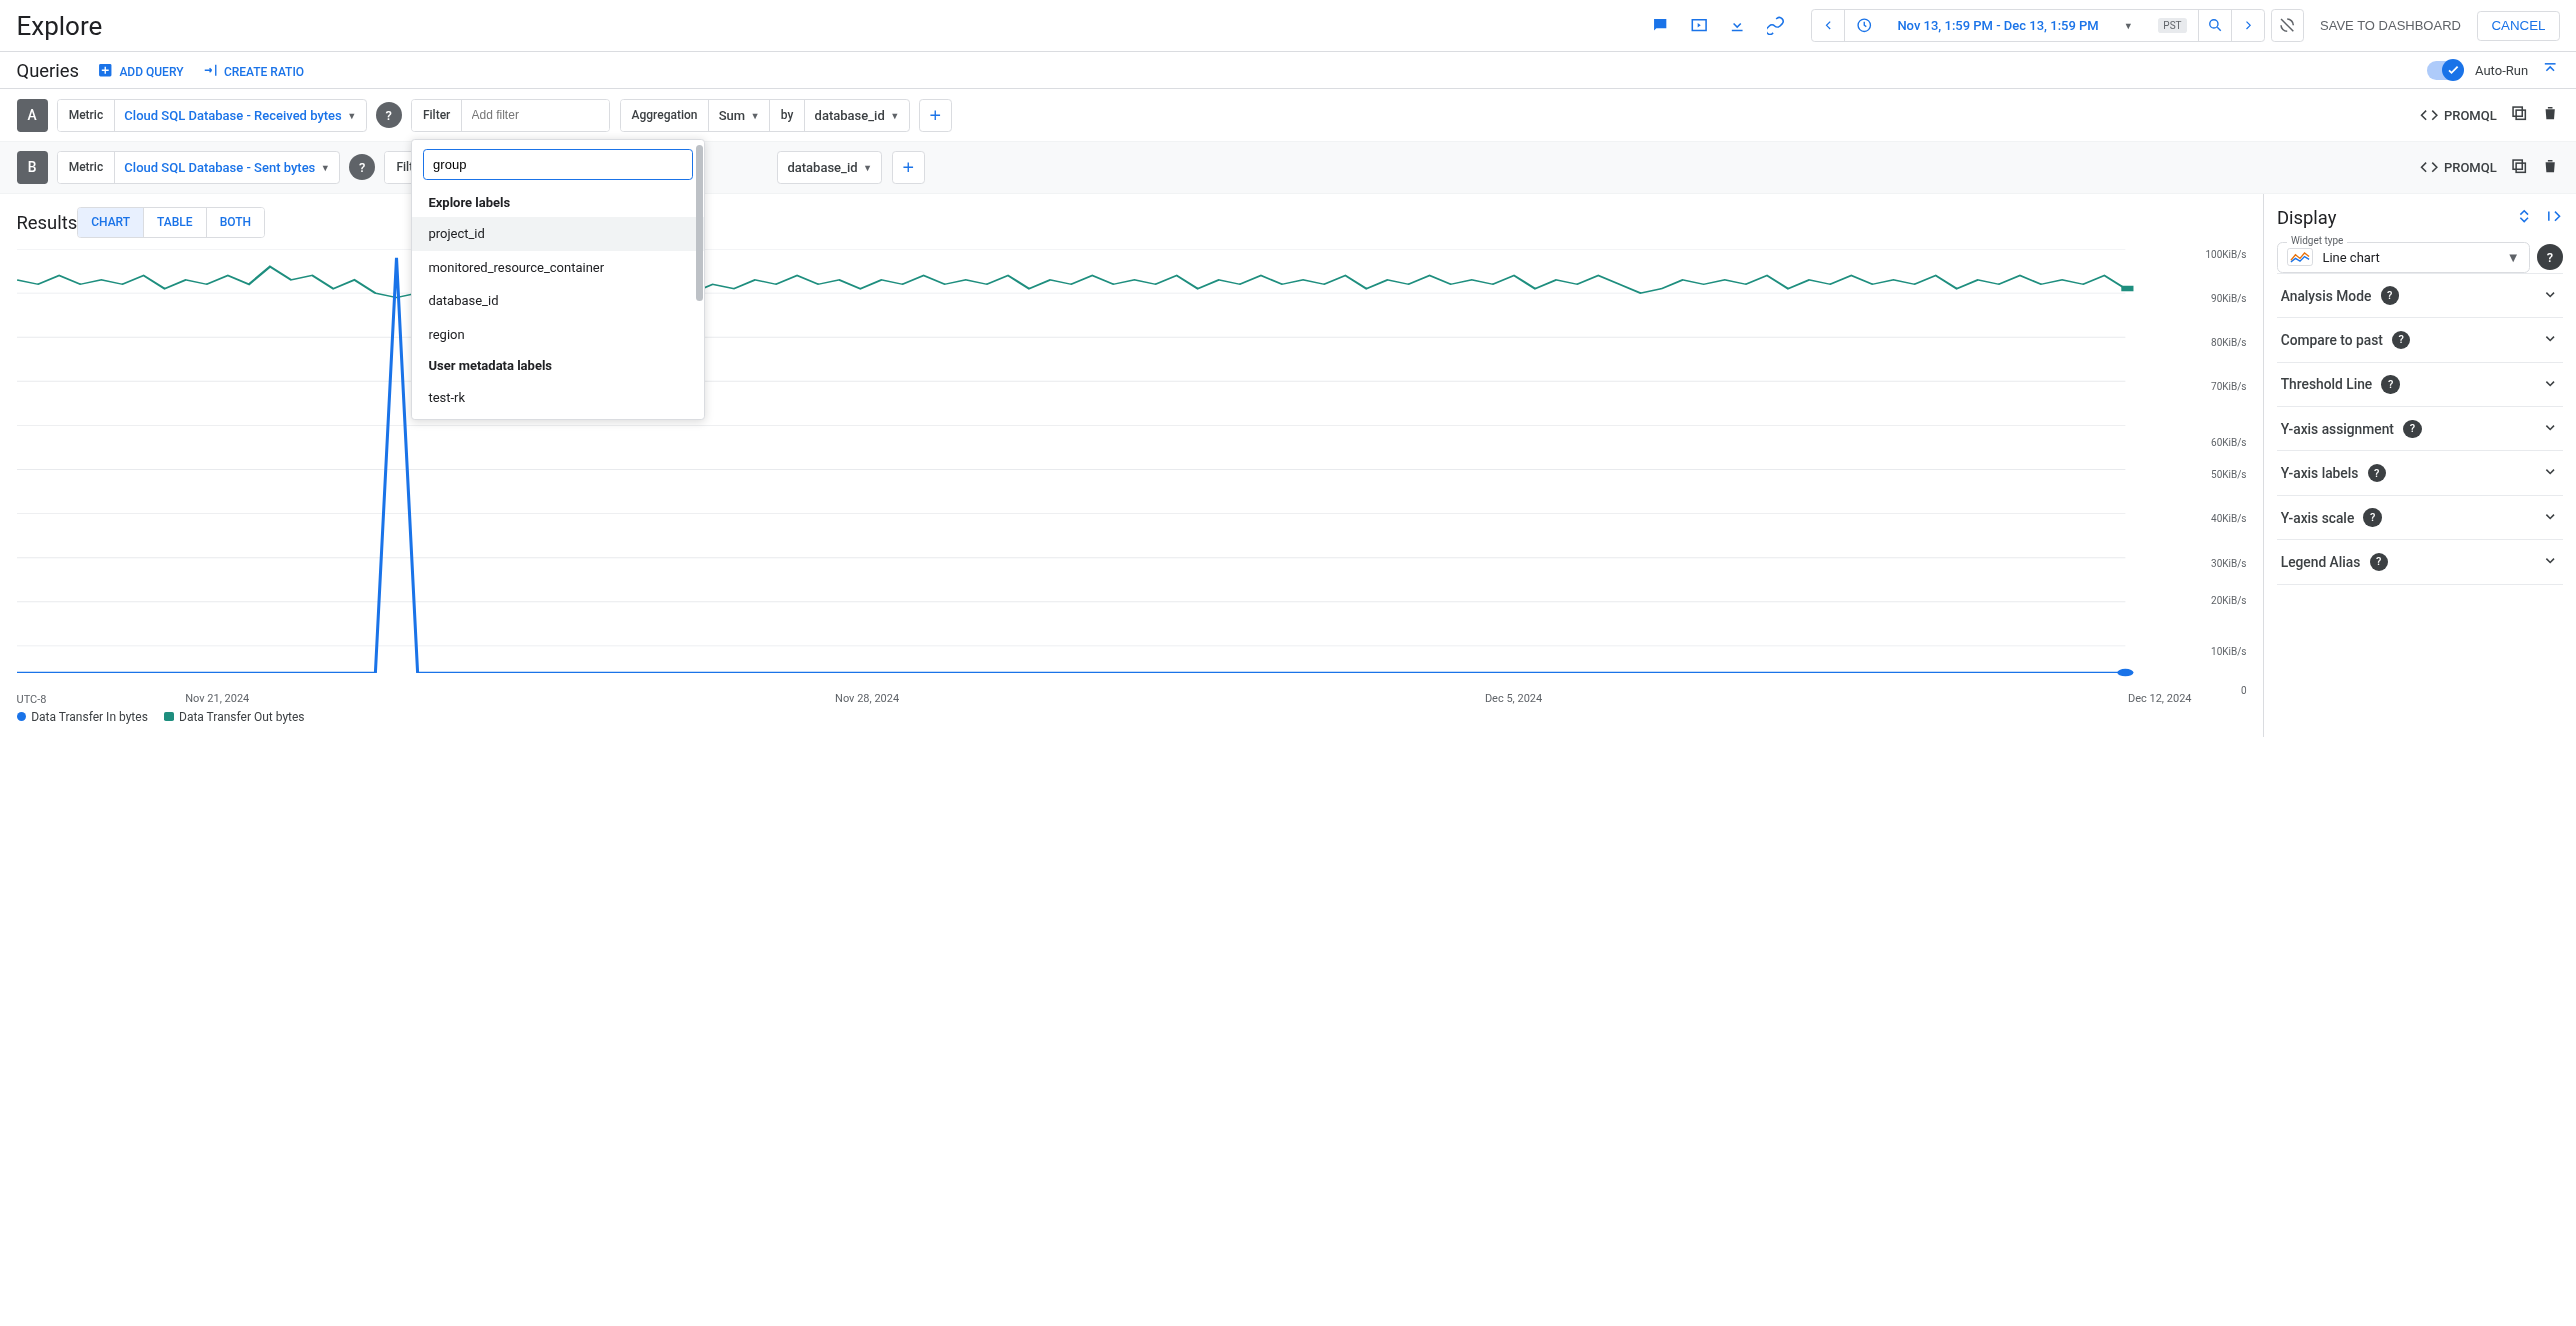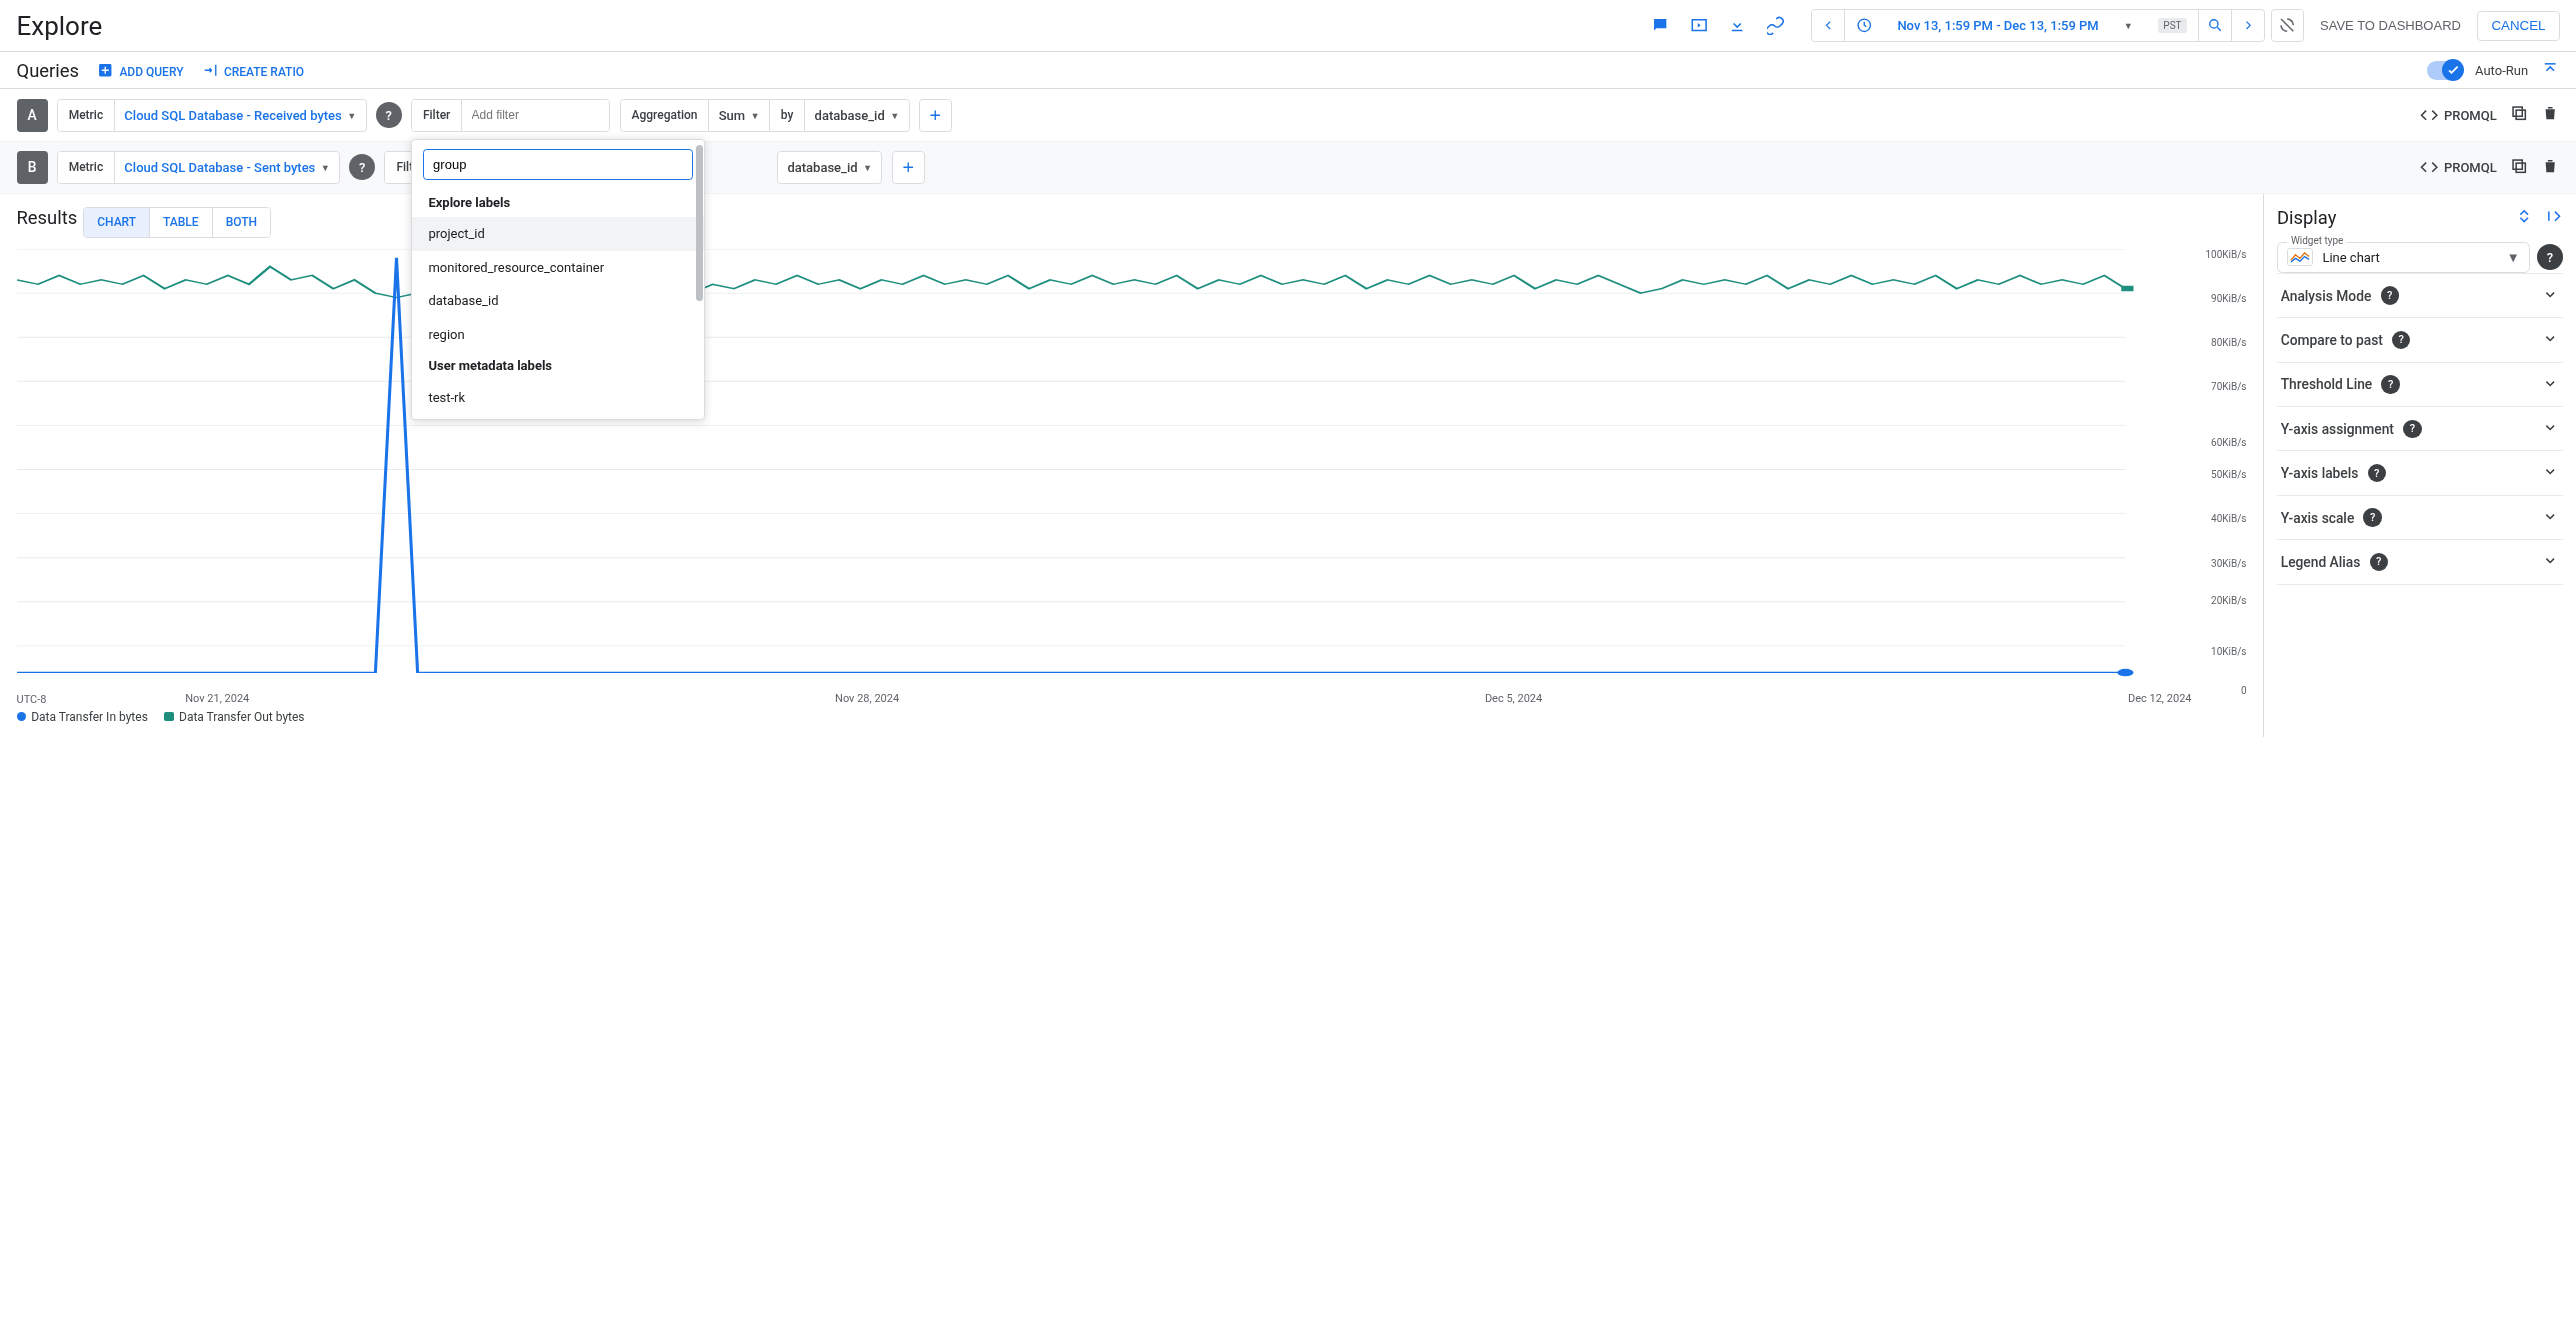--- a/index.html
+++ b/index.html
@@ -53,21 +53,21 @@
   .dropdown { position:absolute; top:40px; left:0; width:294px; background:#fff; border:0.9px solid #dadce0; border-radius:3.7px; box-shadow:0 1.8px 9.2px rgba(0,0,0,0.15); z-index:100; padding:9.2px 0 5.5px; }
   .dropdown .search-field { margin:0 11px 7.3px; border:1.8px solid #1a73e8; border-radius:3.7px; padding:7.3px 9.2px; }
   .dropdown .search-field input { border:none; outline:none; width:100%; font-size:13px; }
   .dropdown .grp { font-weight:700; font-size:13px; padding:7.3px 16.5px; color:#202124; }
   .dropdown .opt { padding:9.2px 16.5px; font-size:13px; cursor:pointer; }
   .dropdown .opt.hl { background:#f1f3f4; }
   .dropdown-scroll { position:absolute; right:0.9px; top:5.5px; width:7.3px; height:156px; background:#bdc1c6; border-radius:3.7px; }
 
   .main { display:flex; }
   .results { flex:1; padding:13px 16.5px; border-right:0.9px solid #dadce0; }
-  .results-head { display:flex; align-items:flex-start; gap:6px; margin-bottom:11px; }
+  .results-head { display:flex; align-items:center; gap:0; margin-bottom:11px; }
   .results-title { font-size:18.4px; }
   .seggroup { display:flex; border:0.9px solid #dadce0; border-radius:3.7px; overflow:hidden; }
   .seggroup .seg { padding:7.3px 13px; font-size:12px; font-weight:500; color:#1a73e8; background:#fff; cursor:pointer; border-right:0.9px solid #dadce0; }
   .seggroup .seg:last-child { border-right:none; }
   .seggroup .seg.active { background:#e8f0fe; }
 
   .chart-area { position:relative; height:441px; }
   .chart-area svg { width:100%; height:100%; }
   .yaxis-label { position:absolute; right:0; font-size:10px; color:#5f6368; }
   .xaxis-row { display:flex; justify-content:space-between; padding-left:3.7px; padding-right:55px; font-size:11px; color:#5f6368; margin-top:3.7px; }

